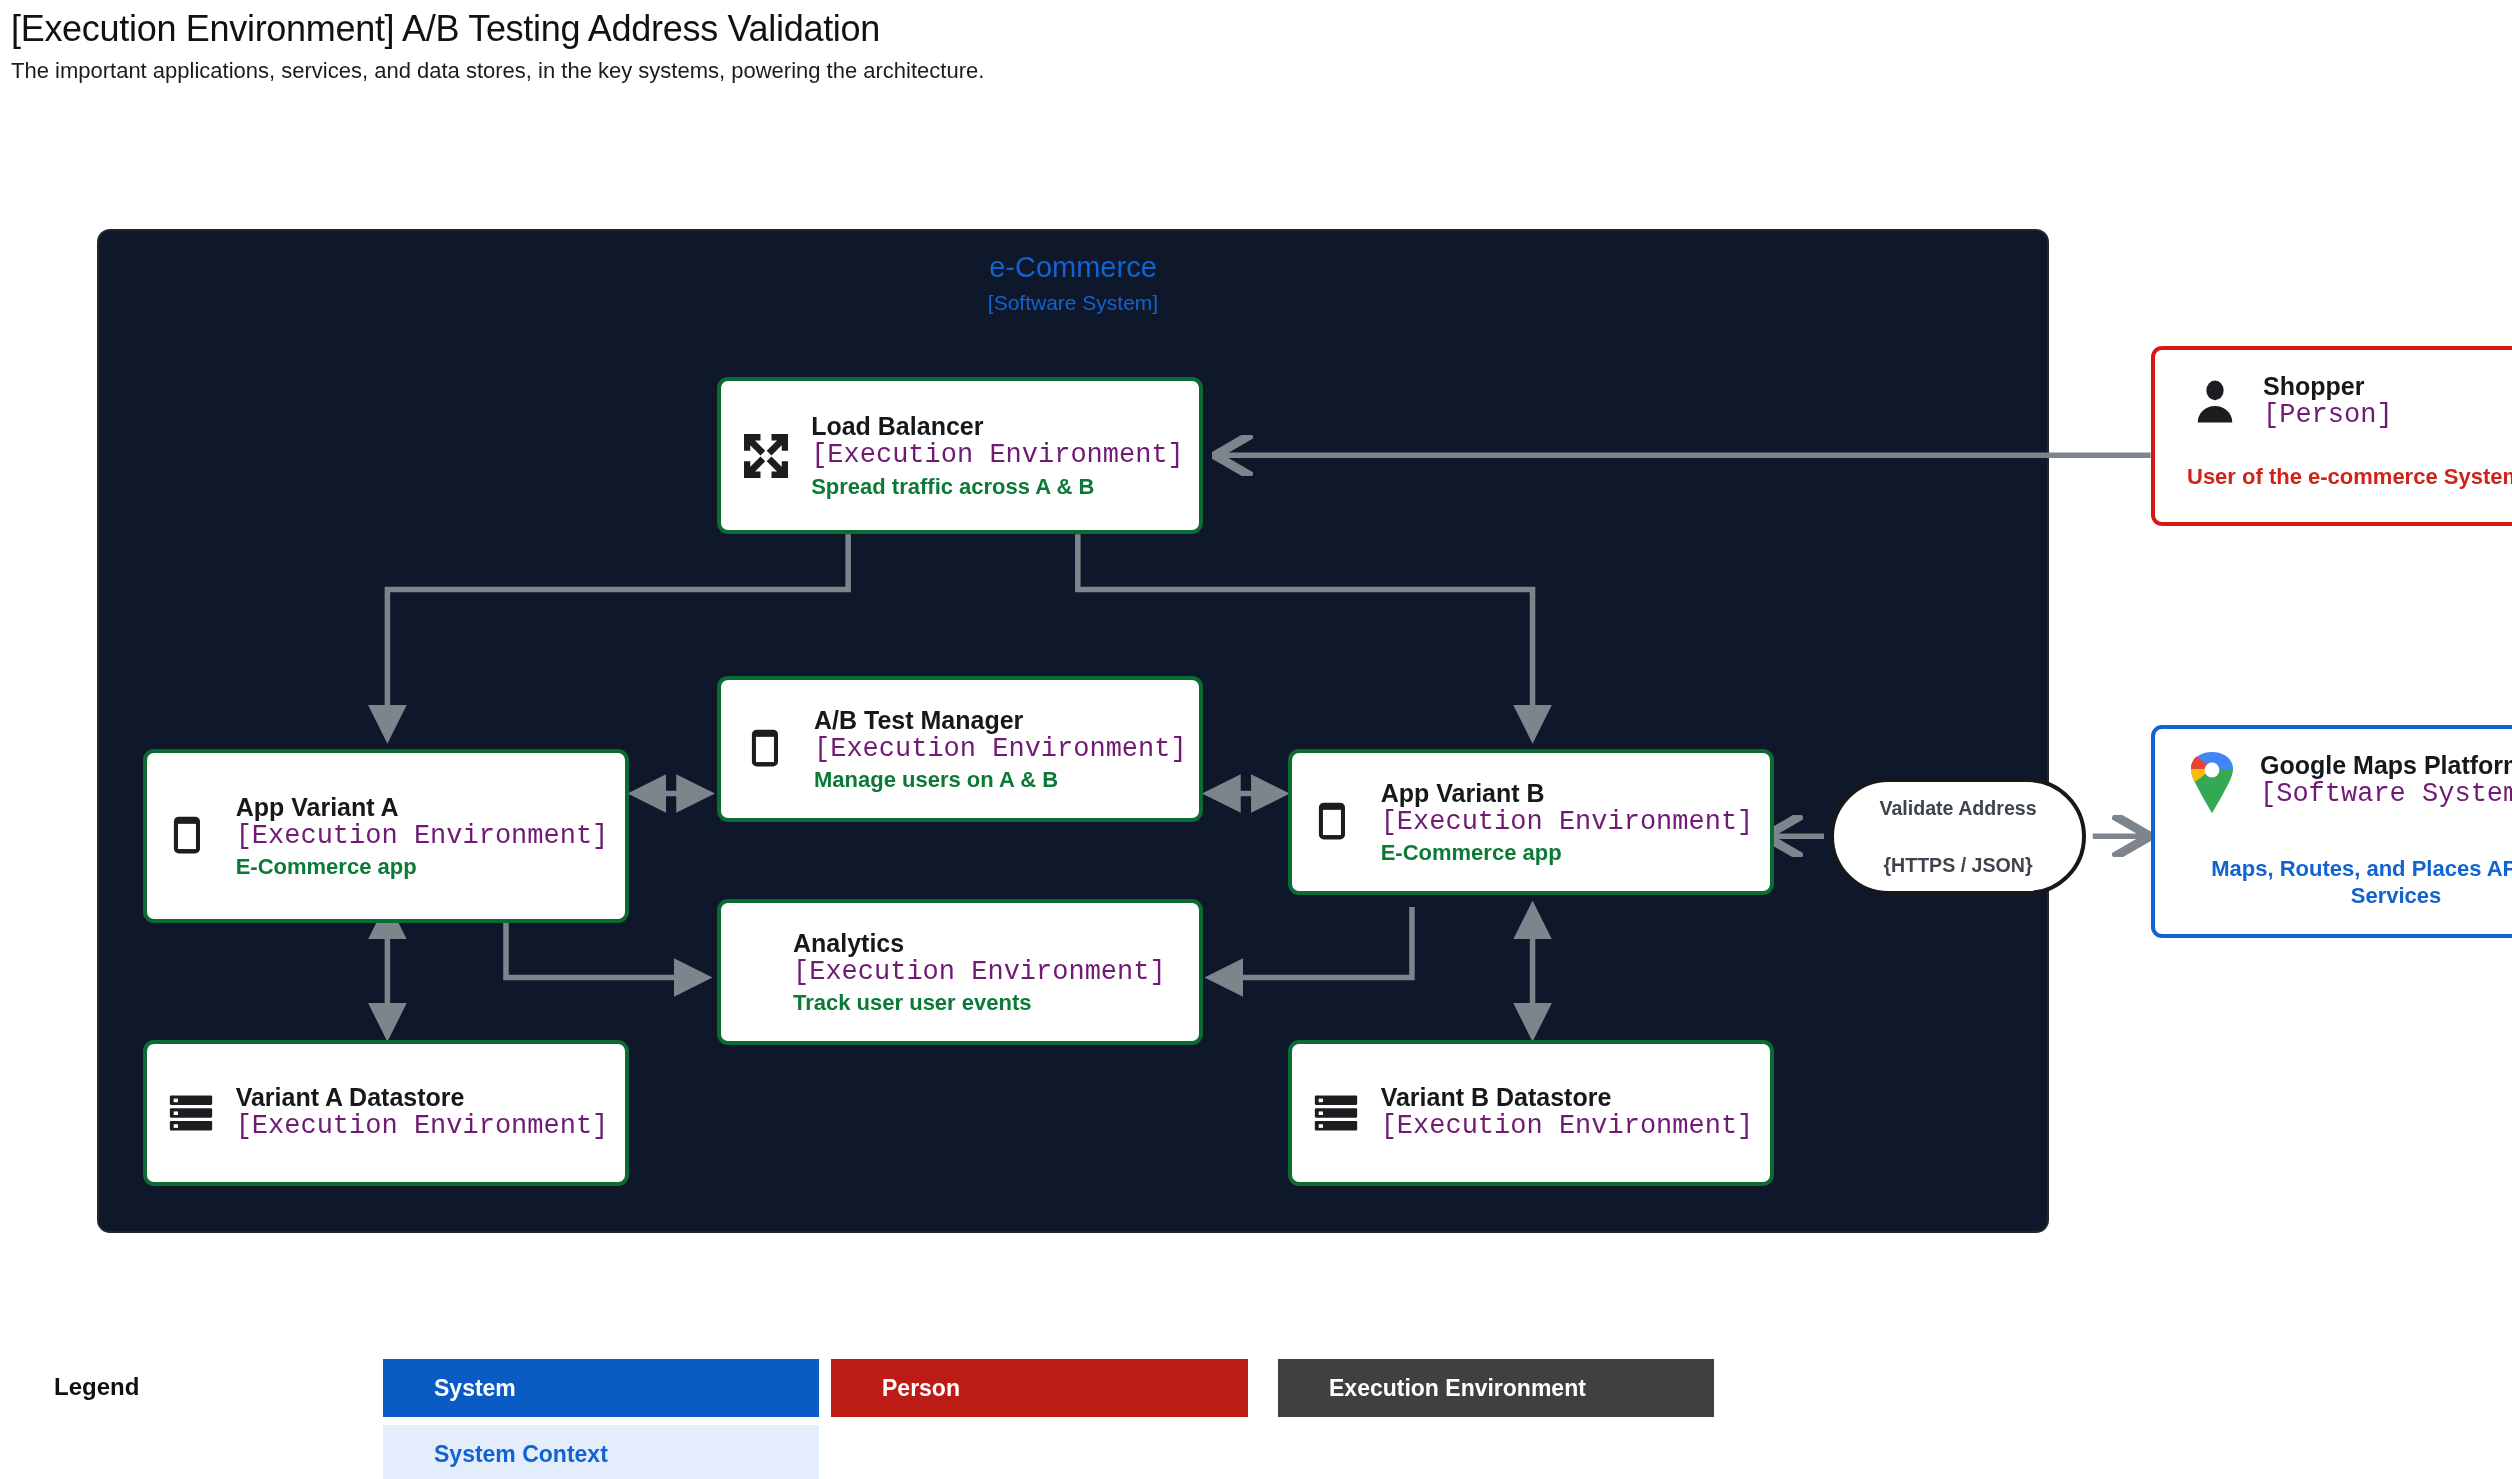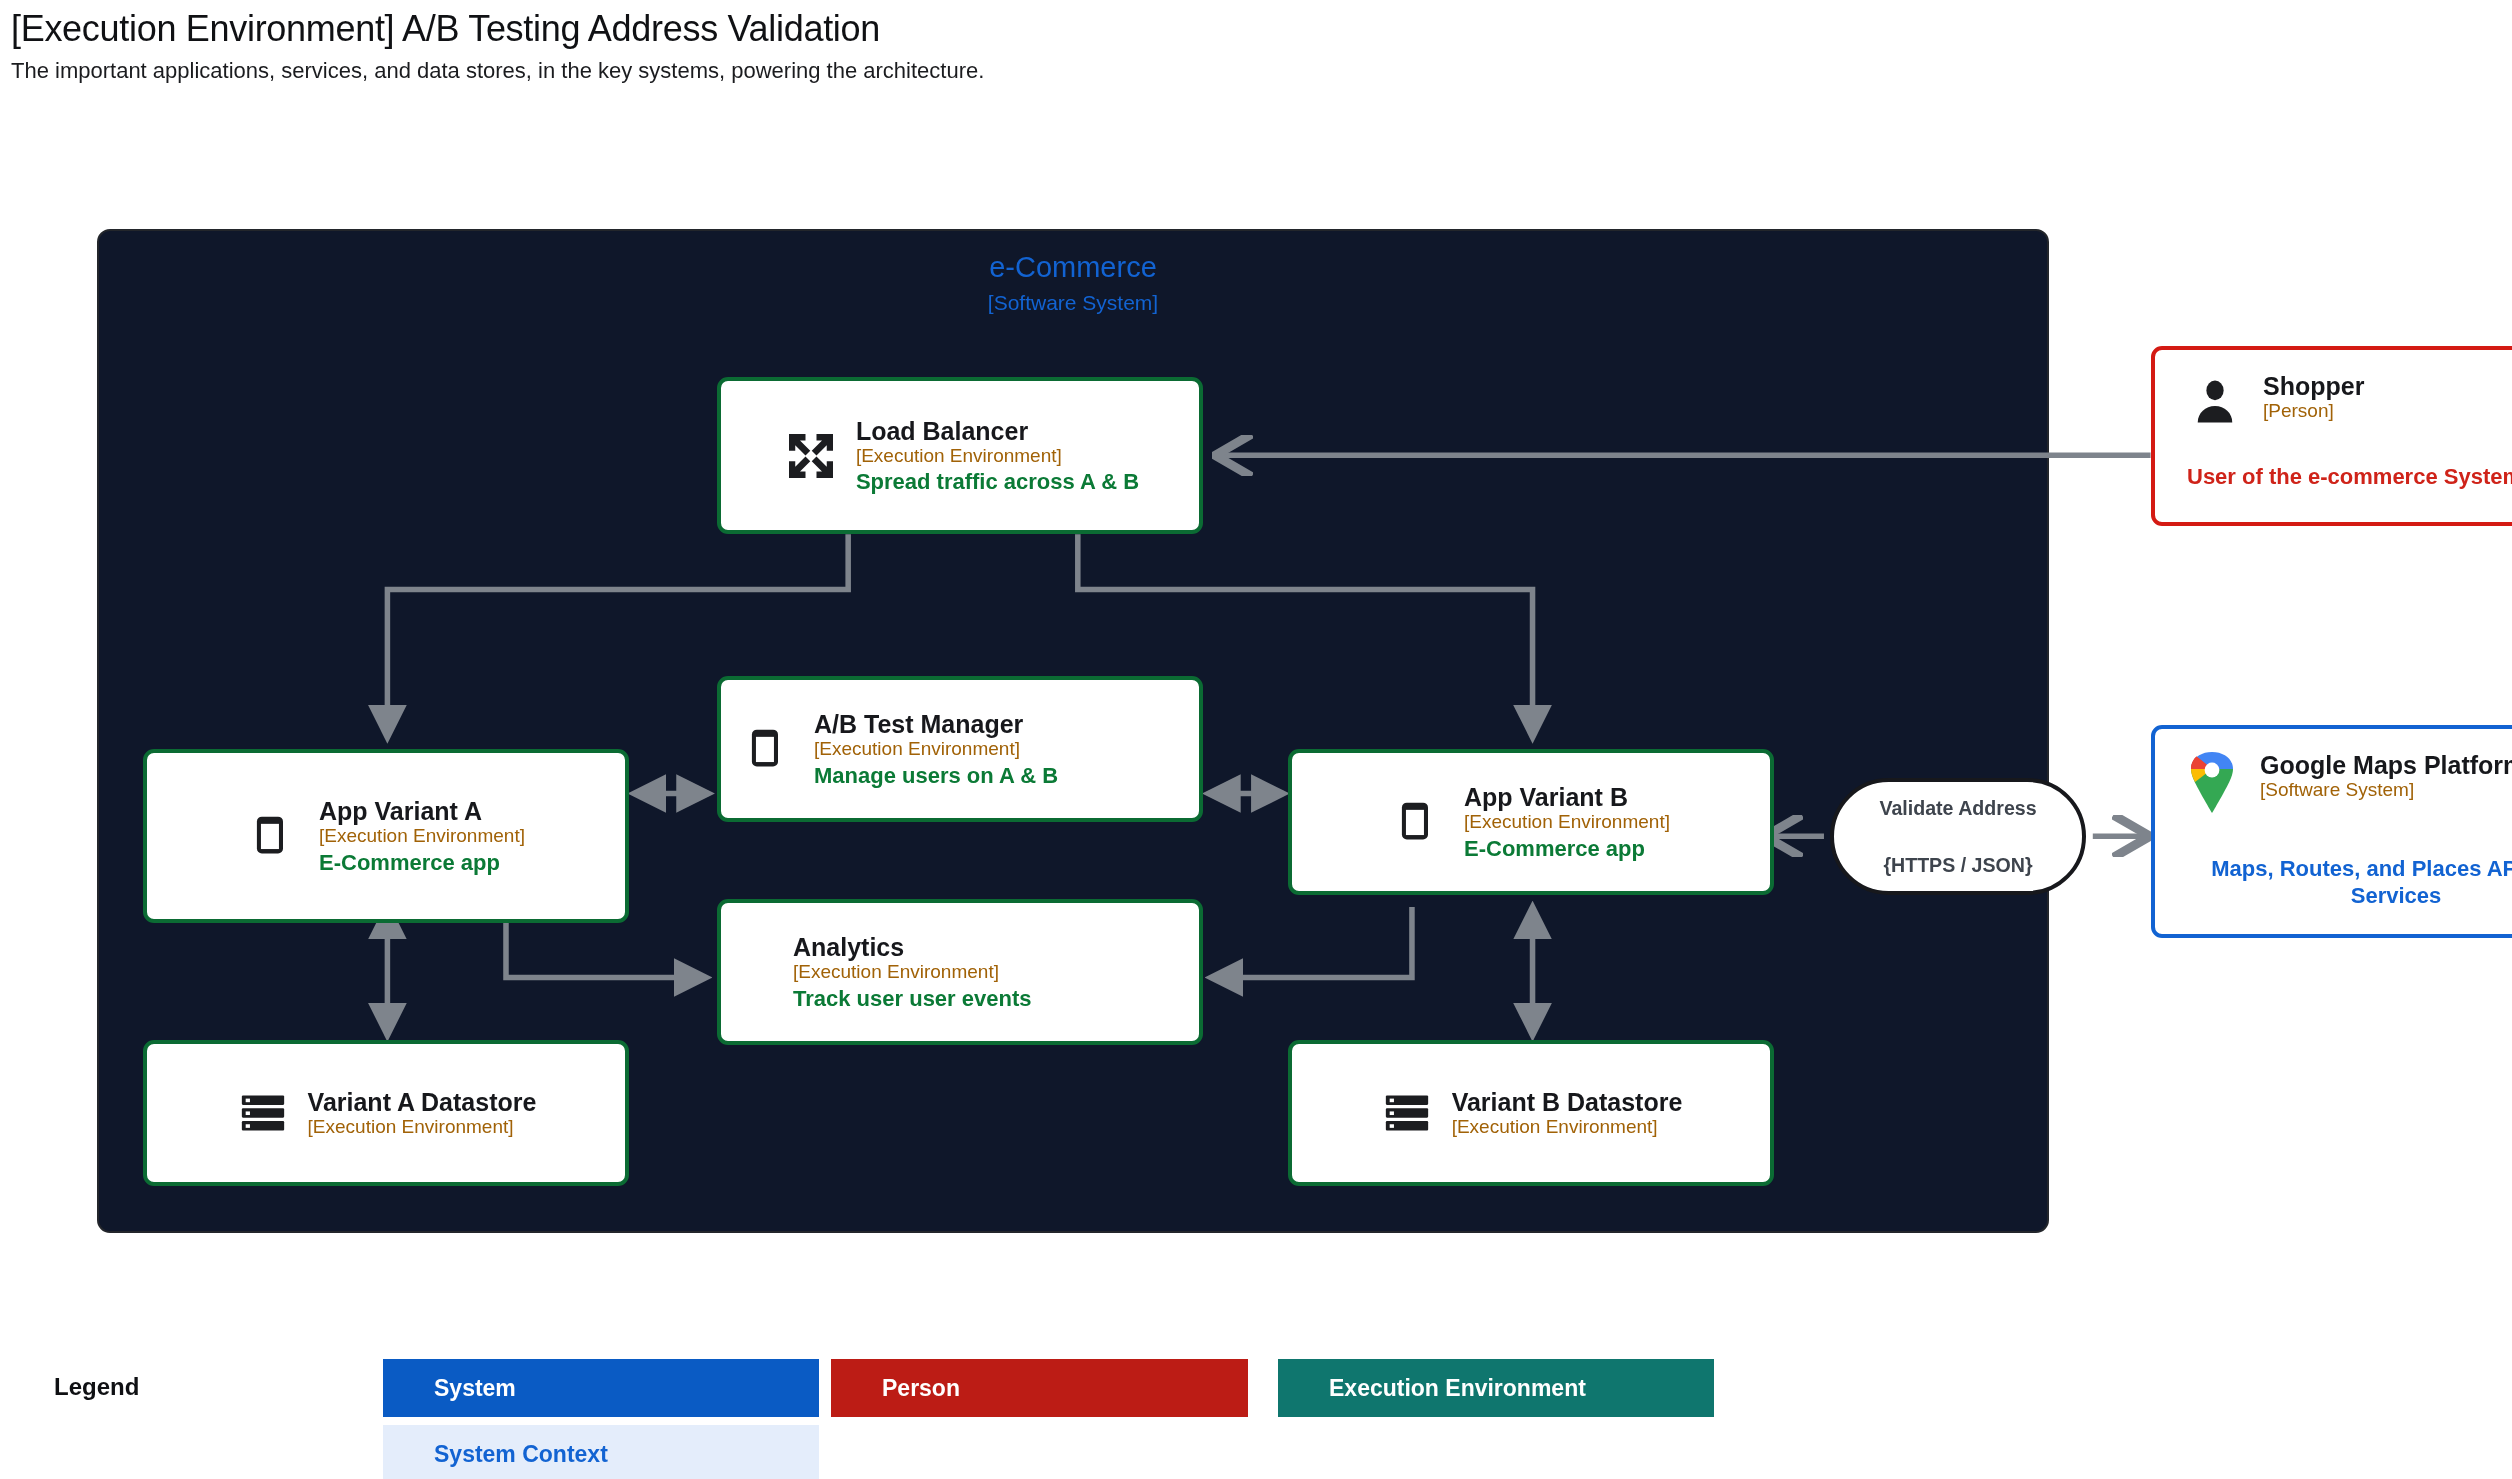--- a/index.html
+++ b/index.html
@@ -69,22 +69,22 @@
     display: flex; align-items: center; justify-content: center;
   }
   .node-text {
     display: flex; flex-direction: column; justify-content: center;
   }
   .node-name {
     font-size: 25px; font-weight: 700; color: #17181c;
     line-height: 1.12; white-space: nowrap;
   }
   .node-type {
-    font-size: 19px; font-weight: 400; color: #a16207;
-    line-height: 1.18; white-space: nowrap;
+    font-size: 27px; font-weight: 400; color: #701a75;
+    line-height: 1.18; white-space: nowrap; font-family: Liberation Mono, monospace;
   }
   .node-desc {
     font-size: 22px; font-weight: 700; line-height: 1.14;
     margin-top: 2px; white-space: nowrap;
   }
   .desc-green { color: #0b7a36; }
   .desc-red   { color: #cf2319; }
   .desc-blue  { color: #1263d2; }
 
   .centered .node-inner { justify-content: center; }
@@ -123,21 +123,21 @@
   }
   .legend-chip {
     position: absolute;
     display: flex; align-items: center;
     padding-left: 51px;
     font-size: 23px; font-weight: 700;
     height: 58px;
   }
   #legend-system  { left: 383px;  top: 1359px; width: 436px; background: #0a5bc4; color: #ffffff; }
   #legend-person  { left: 831px; top: 1359px; width: 417px; background: #bc1c15; color: #ffffff; }
-  #legend-exec    { left: 1278px; top: 1359px; width: 436px; background: #0f766e; color: #ffffff; }
+  #legend-exec    { left: 1278px; top: 1359px; width: 436px; background: #404040; color: #ffffff; }
   #legend-context { left: 383px;  top: 1425px; width: 436px; background: #e4edfb; color: #1263d2; }
 </style>
 </head>
 <body>
 
 <div id="page">
 
   <div id="page-title">[Execution Environment] A/B Testing Address Validation</div>
   <div id="page-subtitle">The important applications, services, and data stores, in the key systems, powering the architecture.</div>
 

